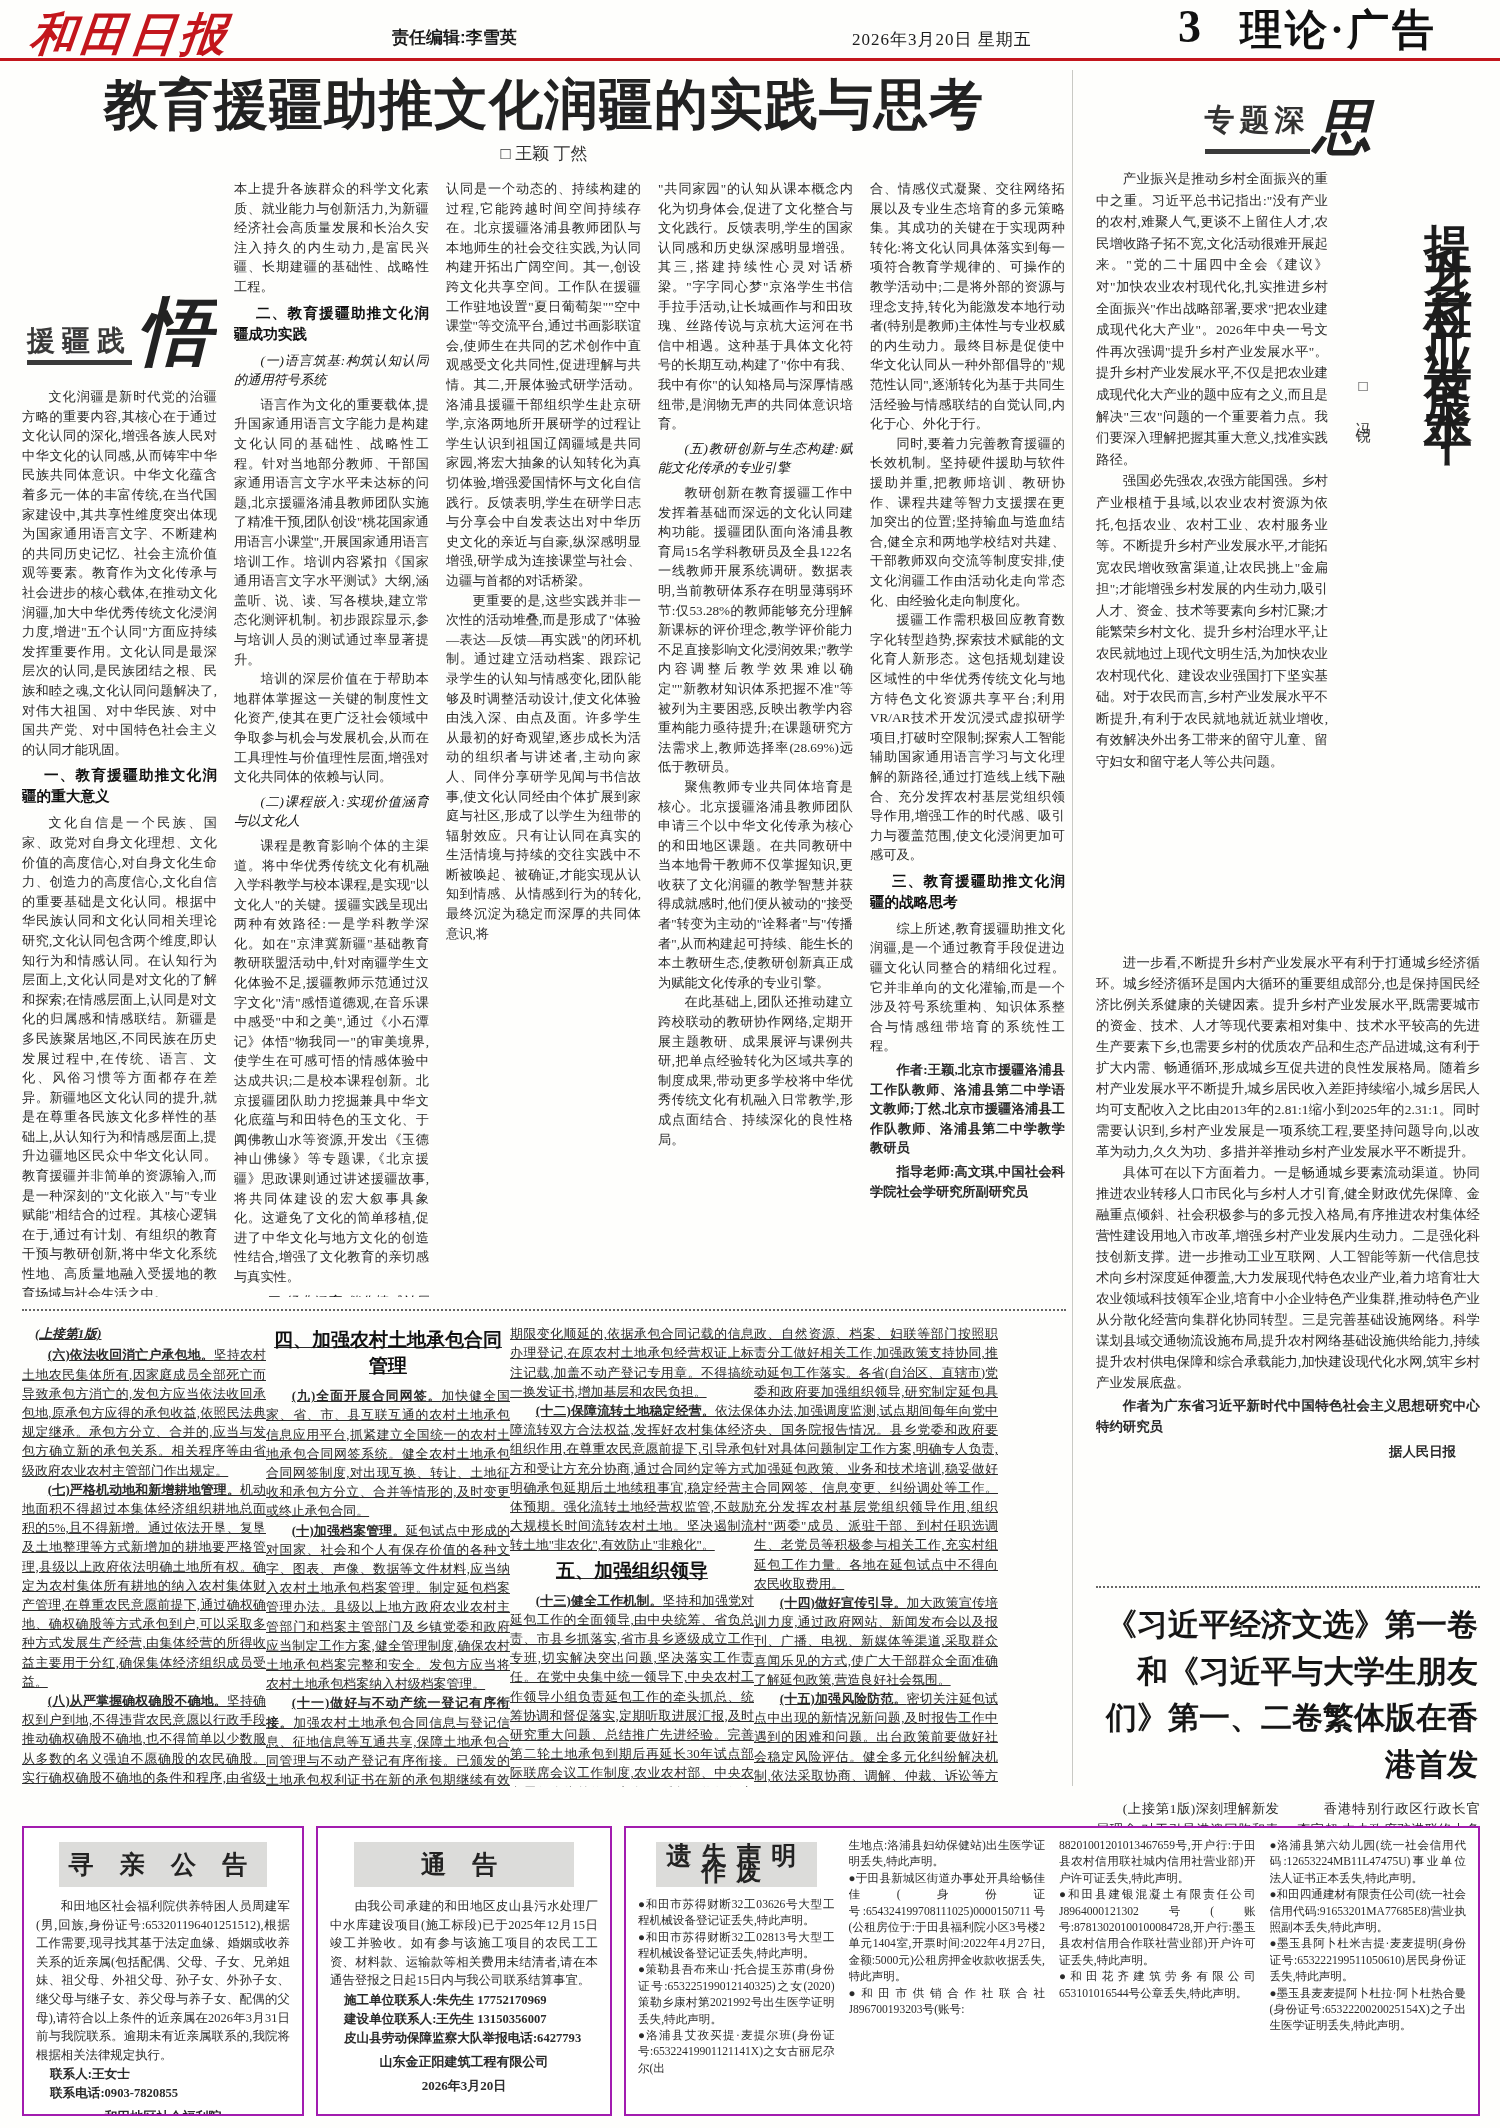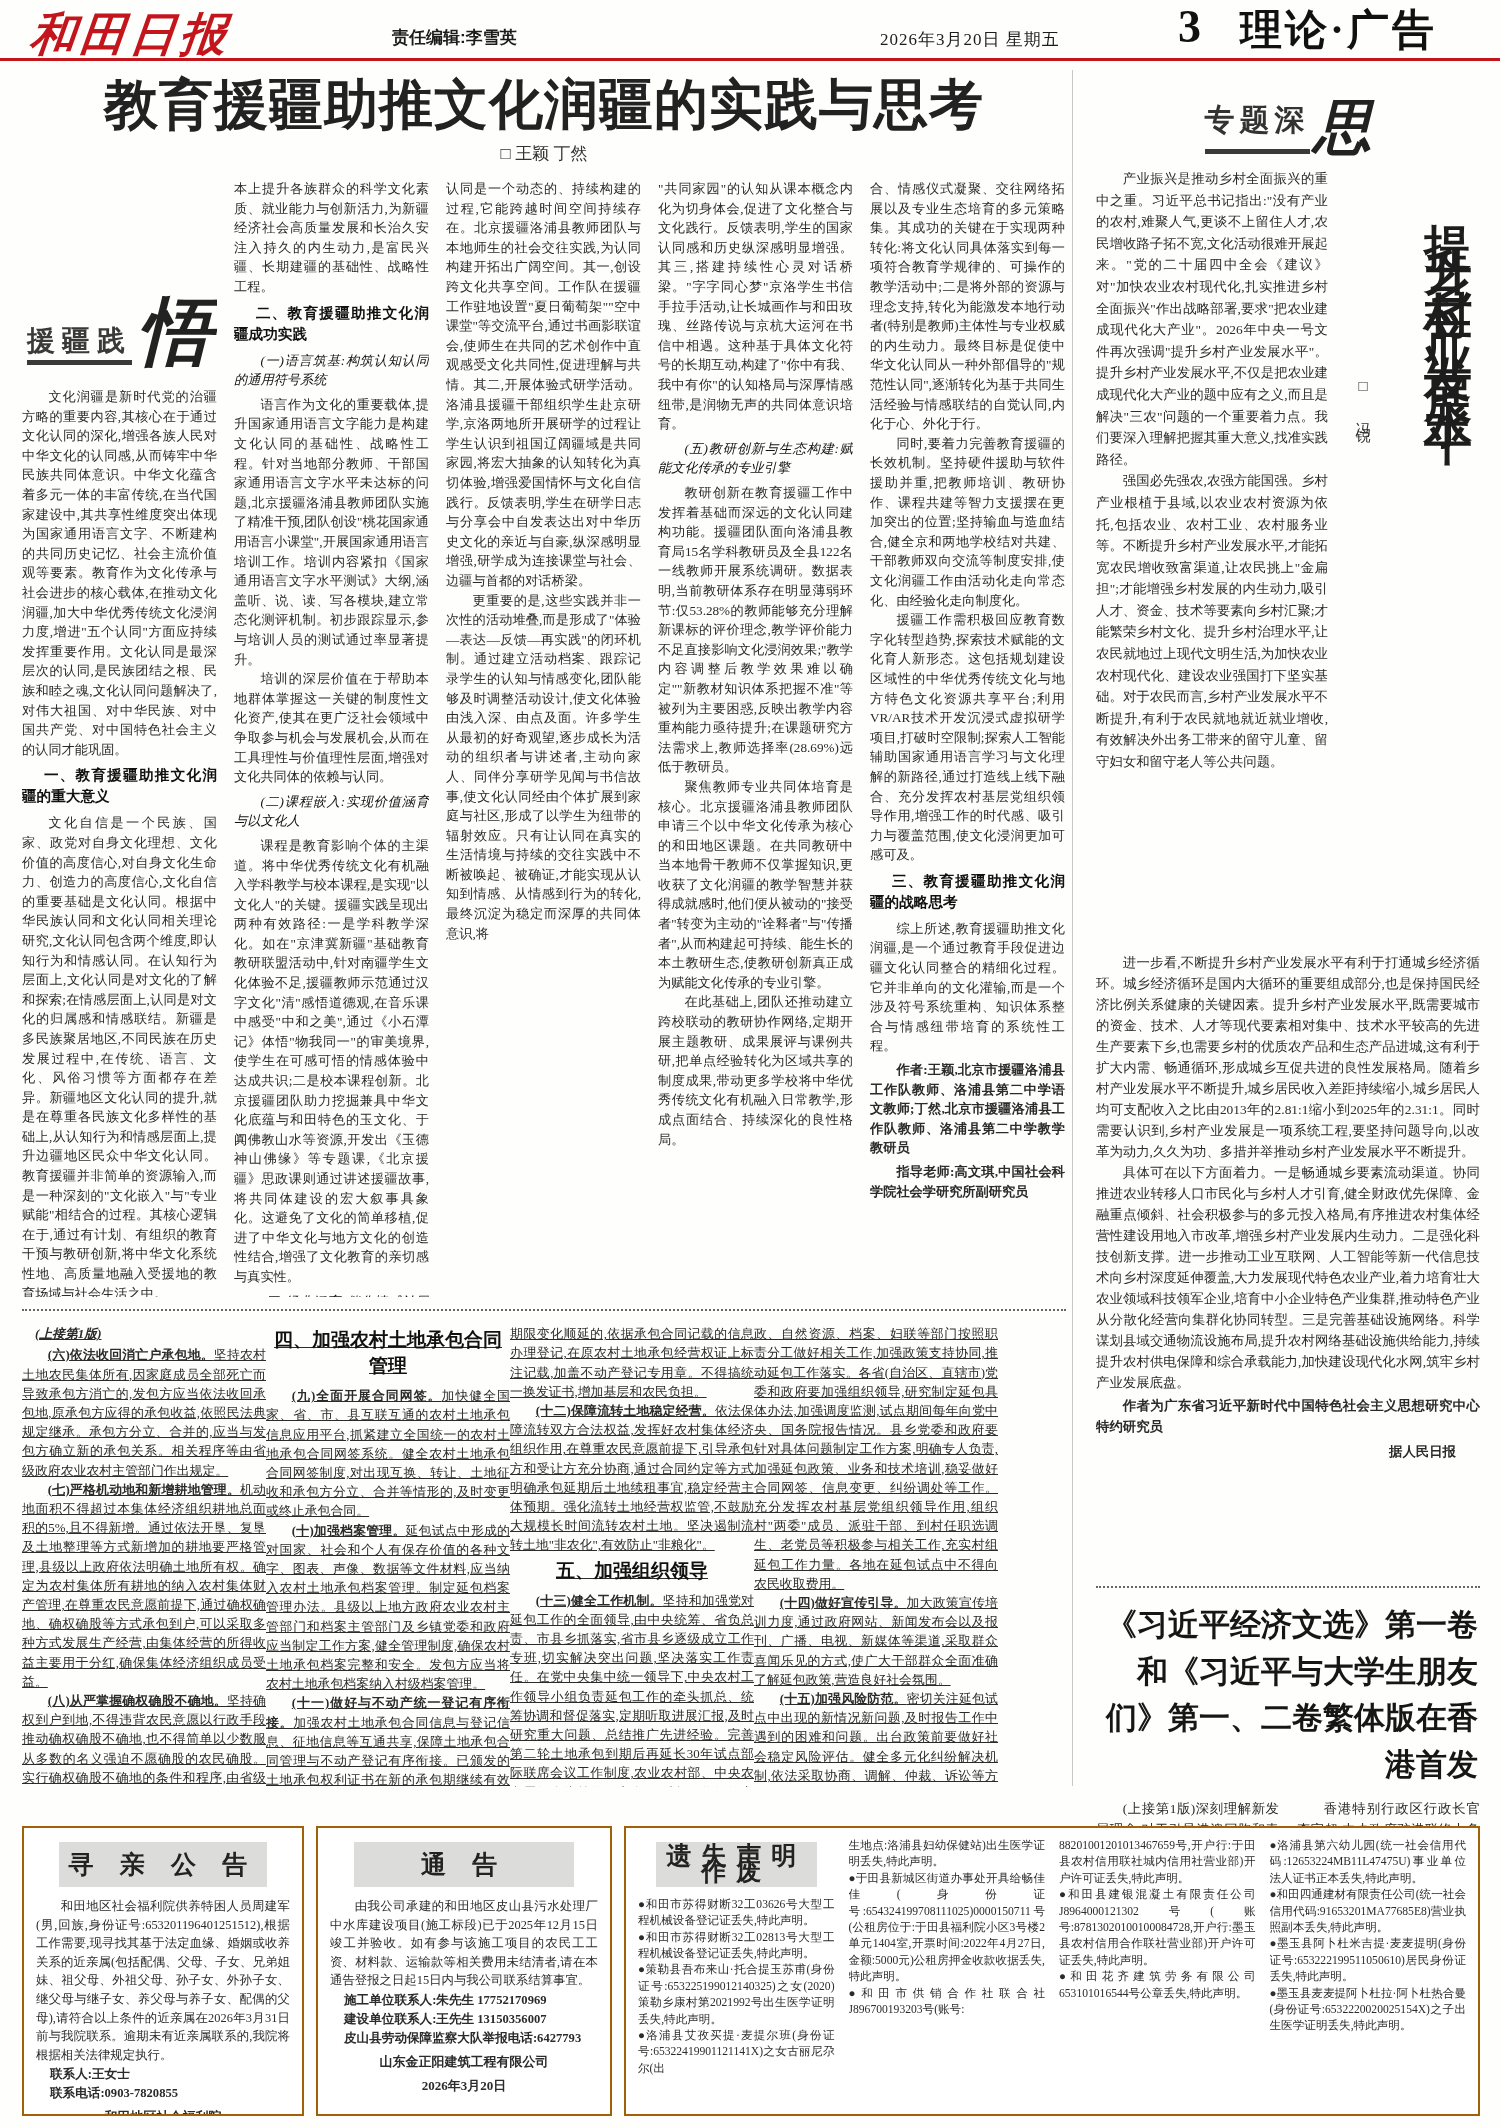--- a/index.html
+++ b/index.html
@@ -5,21 +5,21 @@
   html,body{margin:0;padding:0;background:#e8e8e4;}
   .page{position:relative;width:1500px;height:2128px;margin:0 auto;background:#fefefc;
         font-family:"Liberation Serif","DejaVu Serif",serif;color:#2b2b2b;overflow:hidden;}
   
   .hdr{position:absolute;left:0;top:0;width:1500px;height:58px;border-bottom:3px solid #c3161c;}
   .masthead{position:absolute;left:30px;top:4px;font-size:46px;font-weight:900;color:#c3161c;
             font-style:italic;transform:skewX(-6deg);letter-spacing:4px;
             font-family:"Liberation Serif",serif;}
   .editor{position:absolute;left:392px;top:26px;font-size:17px;font-weight:bold;color:#1c1c1c;
           font-family:"Liberation Sans","DejaVu Sans",sans-serif;}
-  .hdate{position:absolute;left:880px;top:28px;font-size:17px;color:#1c1c1c;letter-spacing:1px;}
+  .hdate{position:absolute;left:852px;top:28px;font-size:17px;color:#1c1c1c;letter-spacing:1px;}
   .pageno{position:absolute;left:1178px;top:0px;font-size:46px;font-weight:900;color:#111;}
   .secname{position:absolute;left:1240px;top:2px;font-size:42px;font-weight:900;color:#111;letter-spacing:3px;}
   
   .left-region{position:absolute;left:22px;top:66px;width:1044px;}
   .headline{font-size:54px;font-weight:900;letter-spacing:1px;text-align:center;margin:8px 0 6px 0;color:#222;line-height:1.15;}
   .byline{text-align:center;font-size:17px;margin:4px 0 14px 0;color:#333;}
   .cols{display:flex;gap:17px;height:1118px;overflow:hidden;}
   .col{width:195px;flex:0 0 195px;font-size:13.2px;line-height:19.6px;text-align:justify;overflow:hidden;}
   .col p.body{margin:0;text-indent:2em;}
   .col p.noind{text-indent:0;}
@@ -57,21 +57,21 @@
   .widetext{font-size:13.4px;line-height:21px;text-align:justify;overflow:hidden;height:622px;margin-top:6px;}
   .widetext p.body{margin:0;text-indent:2em;}
   .widetext p.auth{text-indent:2em;font-weight:bold;margin:2px 0 0 0;}
   .widetext p.endline{text-align:right;font-weight:bold;margin:4px 24px 0 0;}
   .hk-head{font-size:31px;font-weight:900;text-align:right;line-height:1.5;margin:14px 2px 10px 2px;color:#161616;}
   .hkcols{display:flex;gap:18px;height:196px;overflow:hidden;}
   .hkcol{width:183px;flex:0 0 183px;font-size:13.4px;line-height:21px;text-align:justify;overflow:hidden;}
   .hkcol p.body{margin:0;text-indent:2em;}
   
   .bottom{position:absolute;left:22px;top:1826px;width:1458px;height:290px;display:flex;gap:12px;}
-  .nbox{border:2px solid #a16207;background:#fff;padding:10px 12px;box-sizing:border-box;overflow:hidden;}
+  .nbox{border:2px solid #a21caf;background:#fff;padding:10px 12px;box-sizing:border-box;overflow:hidden;}
   .nbox .ntitle{display:block;margin:4px auto 10px auto;width:82%;text-align:center;
         font-size:25px;font-weight:900;letter-spacing:10px;background:#dcdcda;padding:6px 0;color:#222;}
   .nbox-1{width:282px;}
   .nbox-2{width:296px;}
   .nbox-3{flex:1;}
   .nbody{font-size:12.4px;line-height:18.6px;text-align:justify;}
   .nbody p.body{margin:0;text-indent:2em;}
   .cline{font-size:12.6px;font-weight:bold;margin:2px 0 0 14px;}
   .nsig{text-align:center;font-weight:bold;font-size:13px;margin-top:6px;}
   .lostwrap{display:flex;gap:14px;height:100%;}

